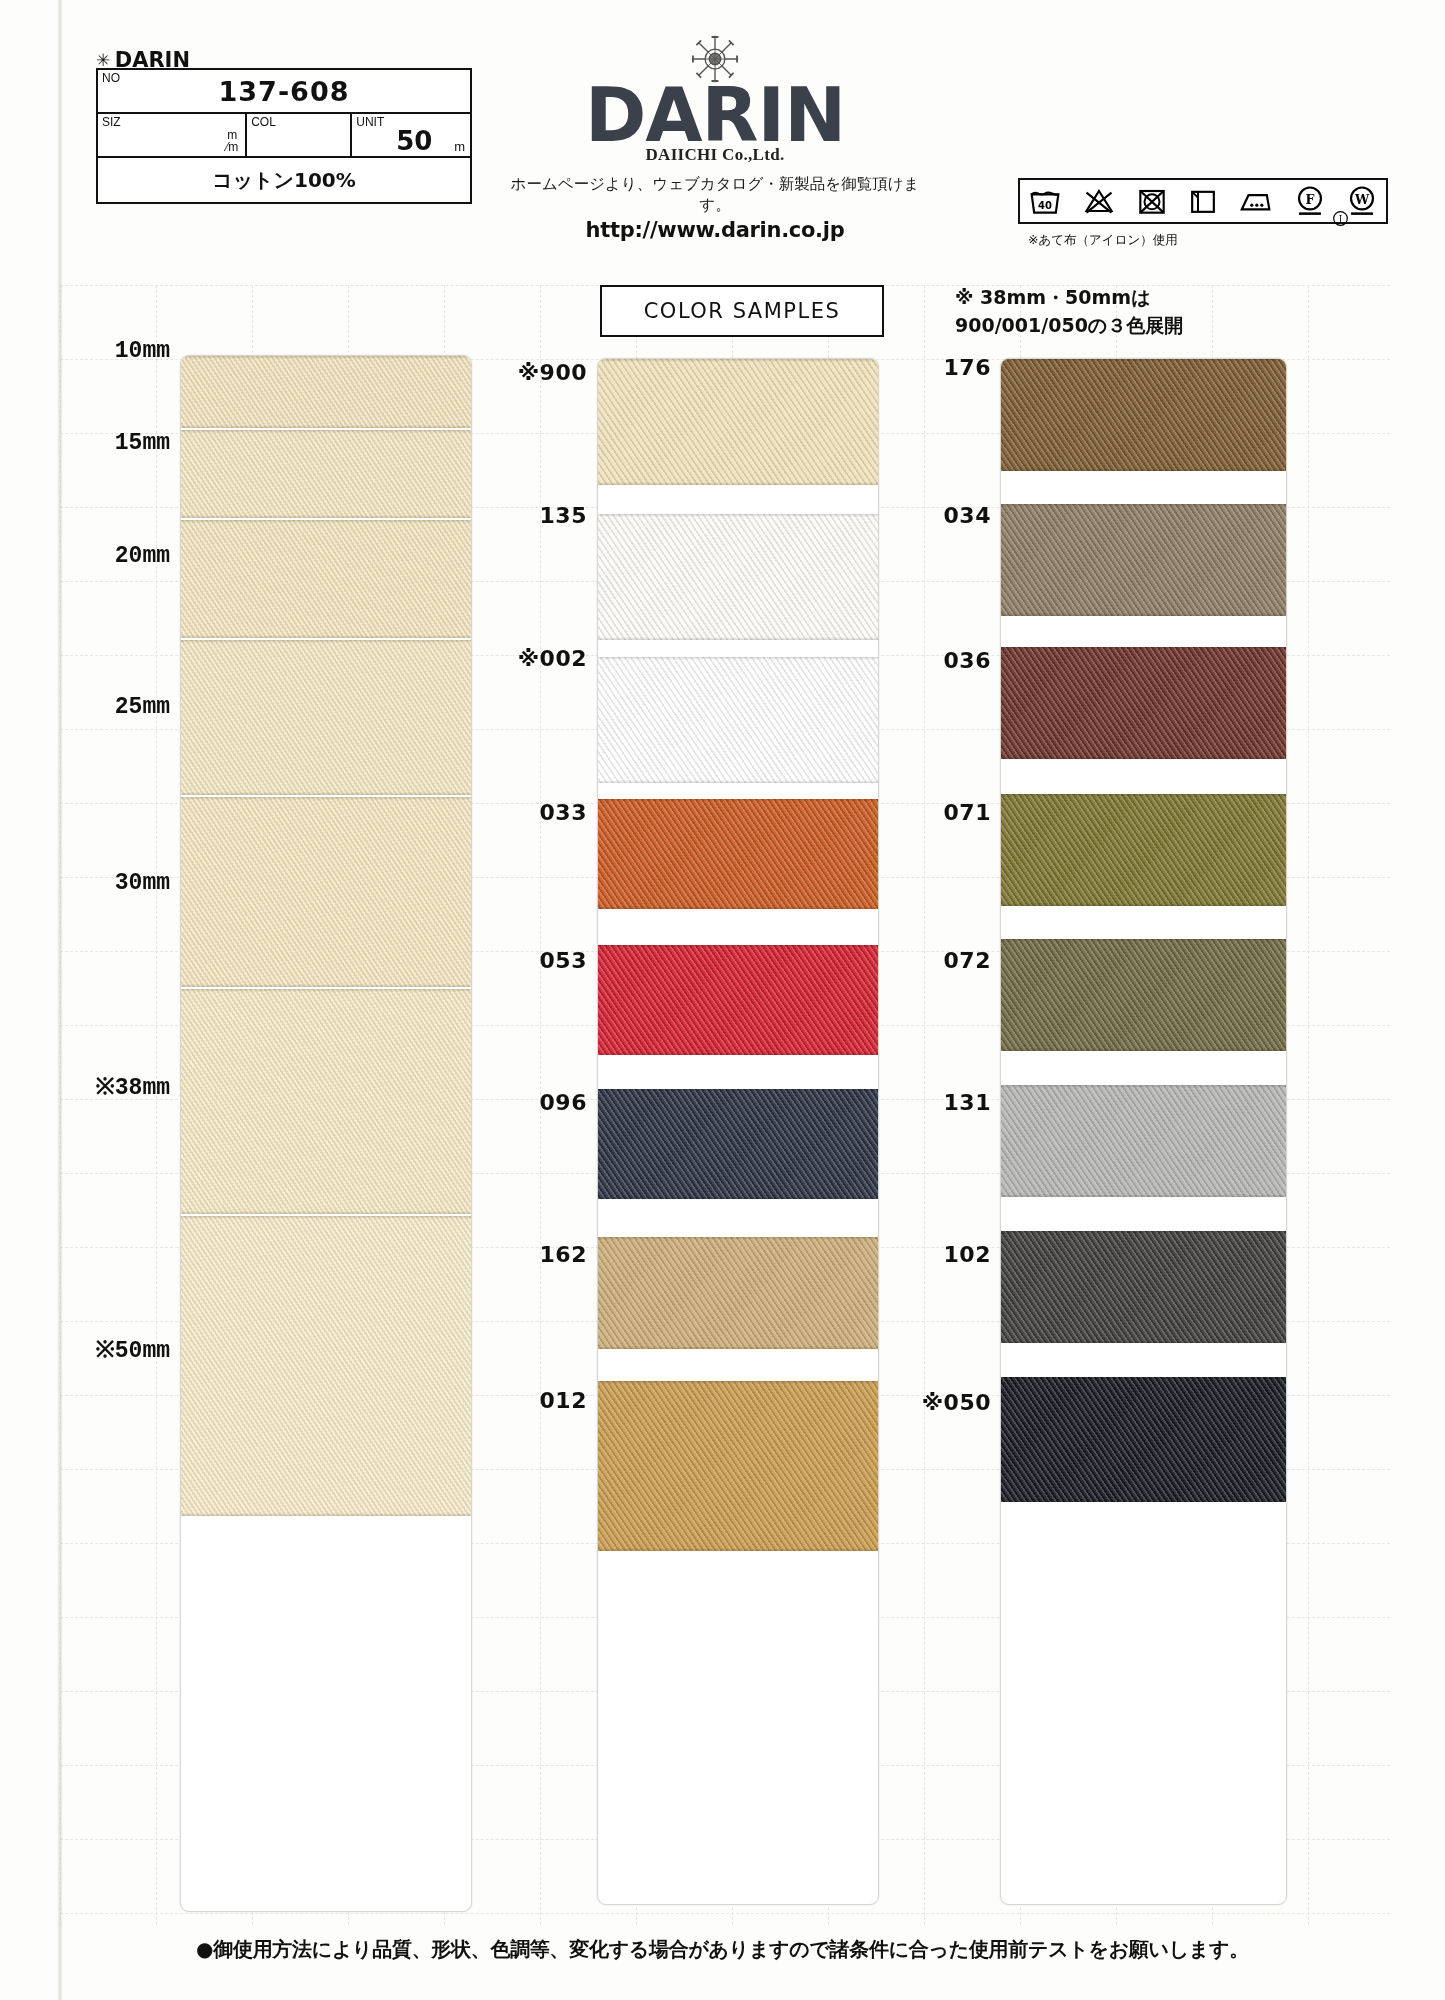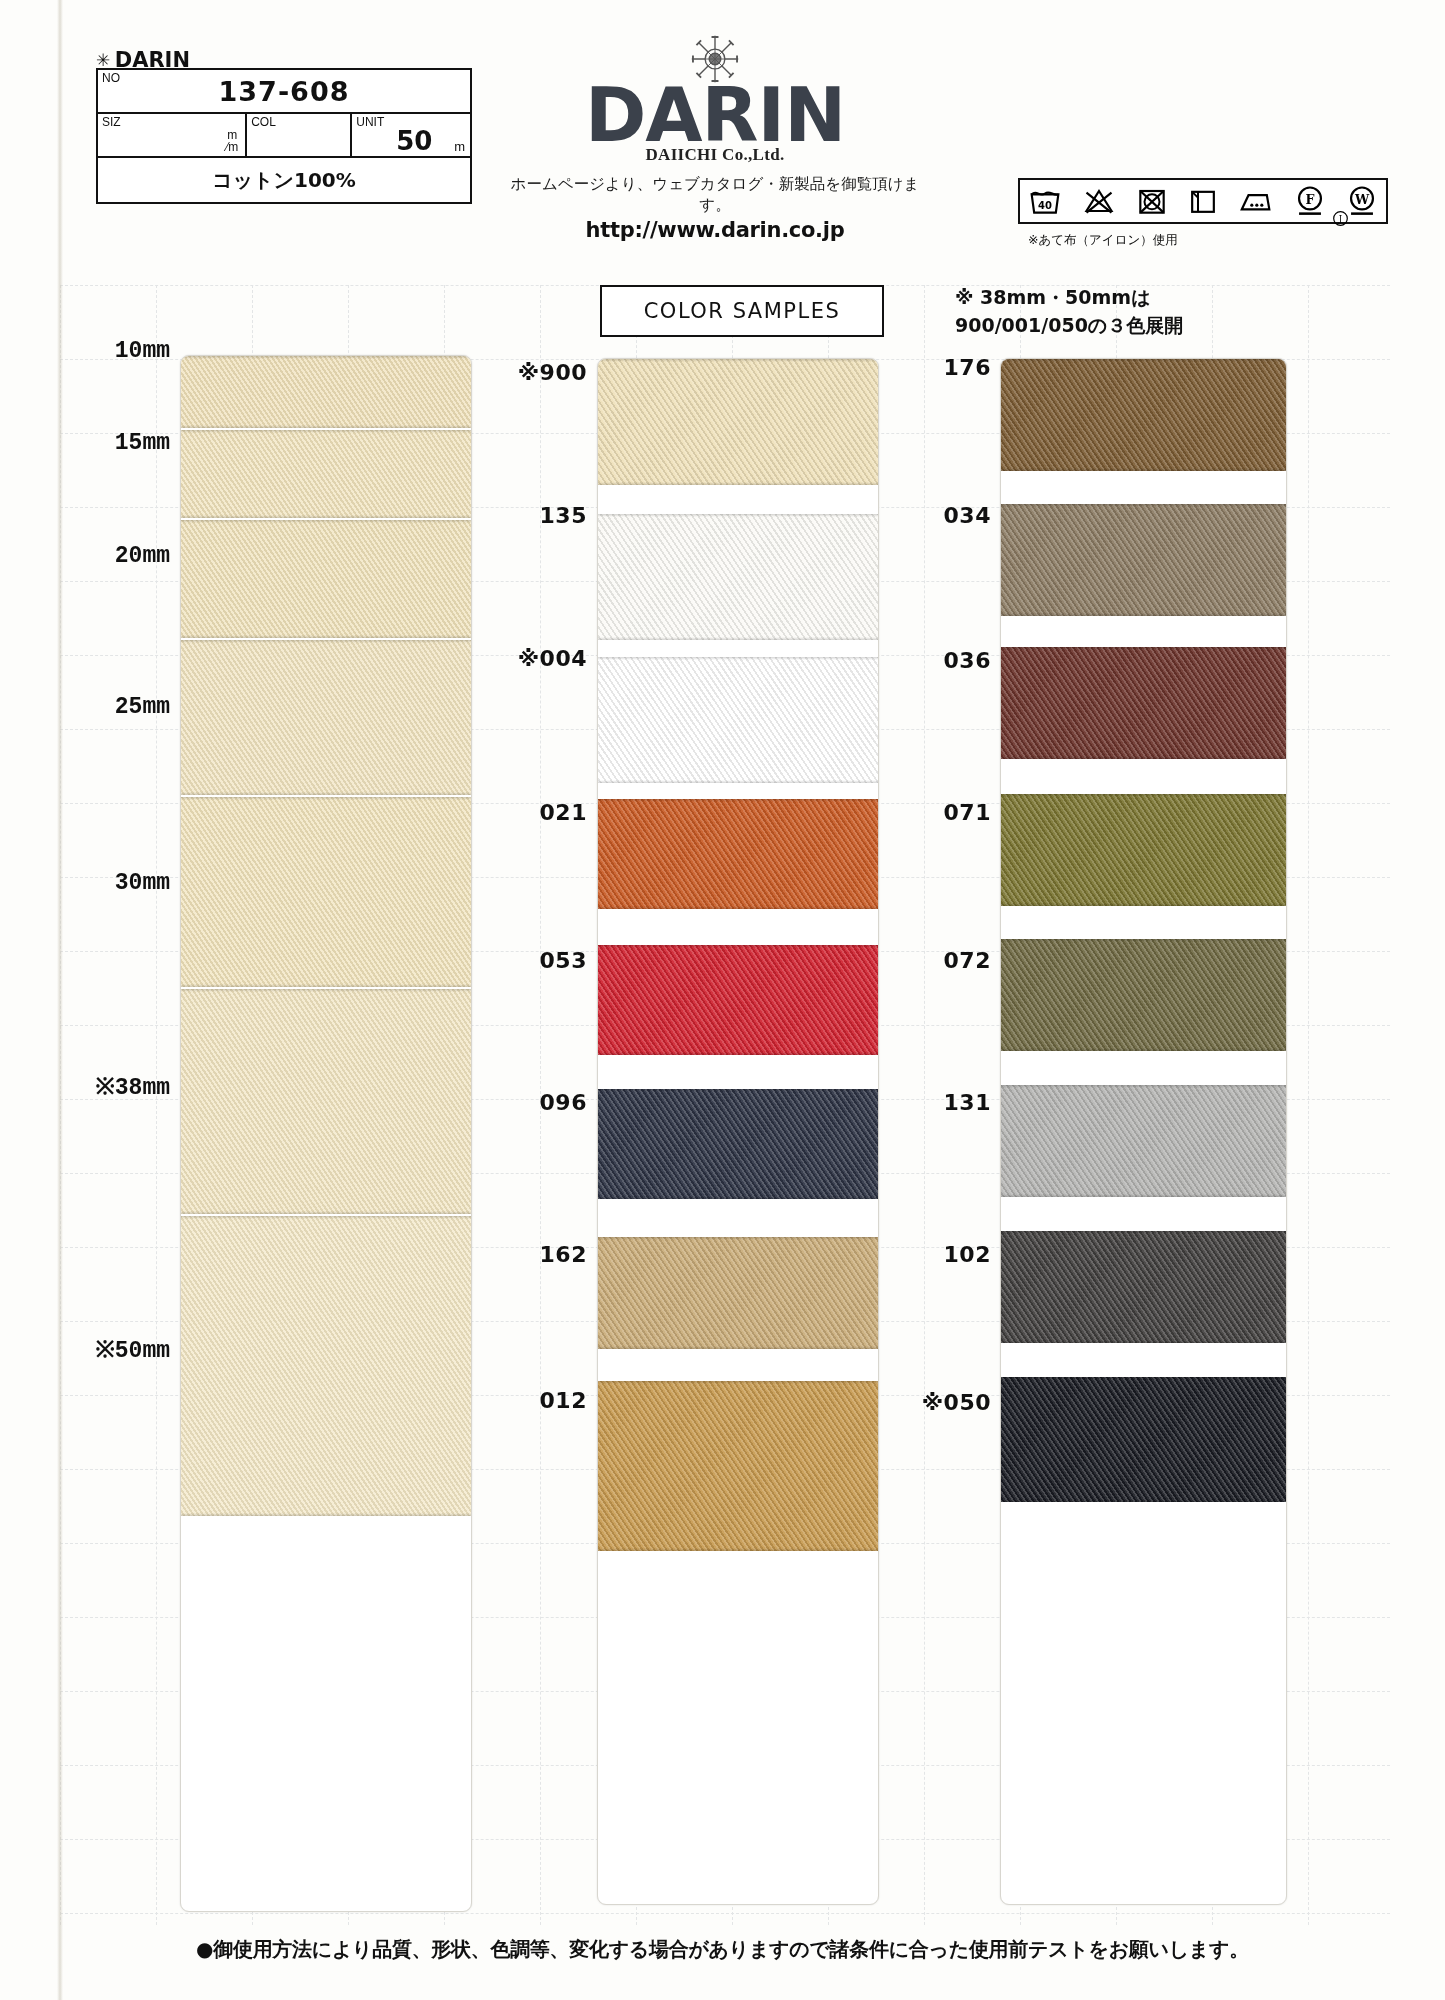--- a/index.html
+++ b/index.html
@@ -458,22 +458,22 @@
       <div class="wlabel" style="left: 10px; top: 430px;">15mm</div>
       <div class="wlabel" style="left: 10px; top: 543px;">20mm</div>
       <div class="wlabel" style="left: 10px; top: 694px;">25mm</div>
       <div class="wlabel" style="left: 10px; top: 870px;">30mm</div>
       <div class="wlabel" style="left: 10px; top: 1069px;">※38mm</div>
       <div class="wlabel" style="left: 10px; top: 1332px;">※50mm</div>
     </div>
   <div id="midLabels">
       <div class="clabel" style="left: 452px; top: 360px;">※900</div>
       <div class="clabel" style="left: 452px; top: 503px;">135</div>
-      <div class="clabel" style="left: 452px; top: 646px;">※004</div>
-      <div class="clabel" style="left: 452px; top: 800px;">021</div>
+      <div class="clabel" style="left: 452px; top: 646px;">※002</div>
+      <div class="clabel" style="left: 452px; top: 800px;">033</div>
       <div class="clabel" style="left: 452px; top: 948px;">053</div>
       <div class="clabel" style="left: 452px; top: 1090px;">096</div>
       <div class="clabel" style="left: 452px; top: 1242px;">162</div>
       <div class="clabel" style="left: 452px; top: 1388px;">012</div>
     </div>
   <div id="rightLabels">
       <div class="clabel" style="left: 856px; top: 355px;">176</div>
       <div class="clabel" style="left: 856px; top: 503px;">034</div>
       <div class="clabel" style="left: 856px; top: 648px;">036</div>
       <div class="clabel" style="left: 856px; top: 800px;">071</div>

